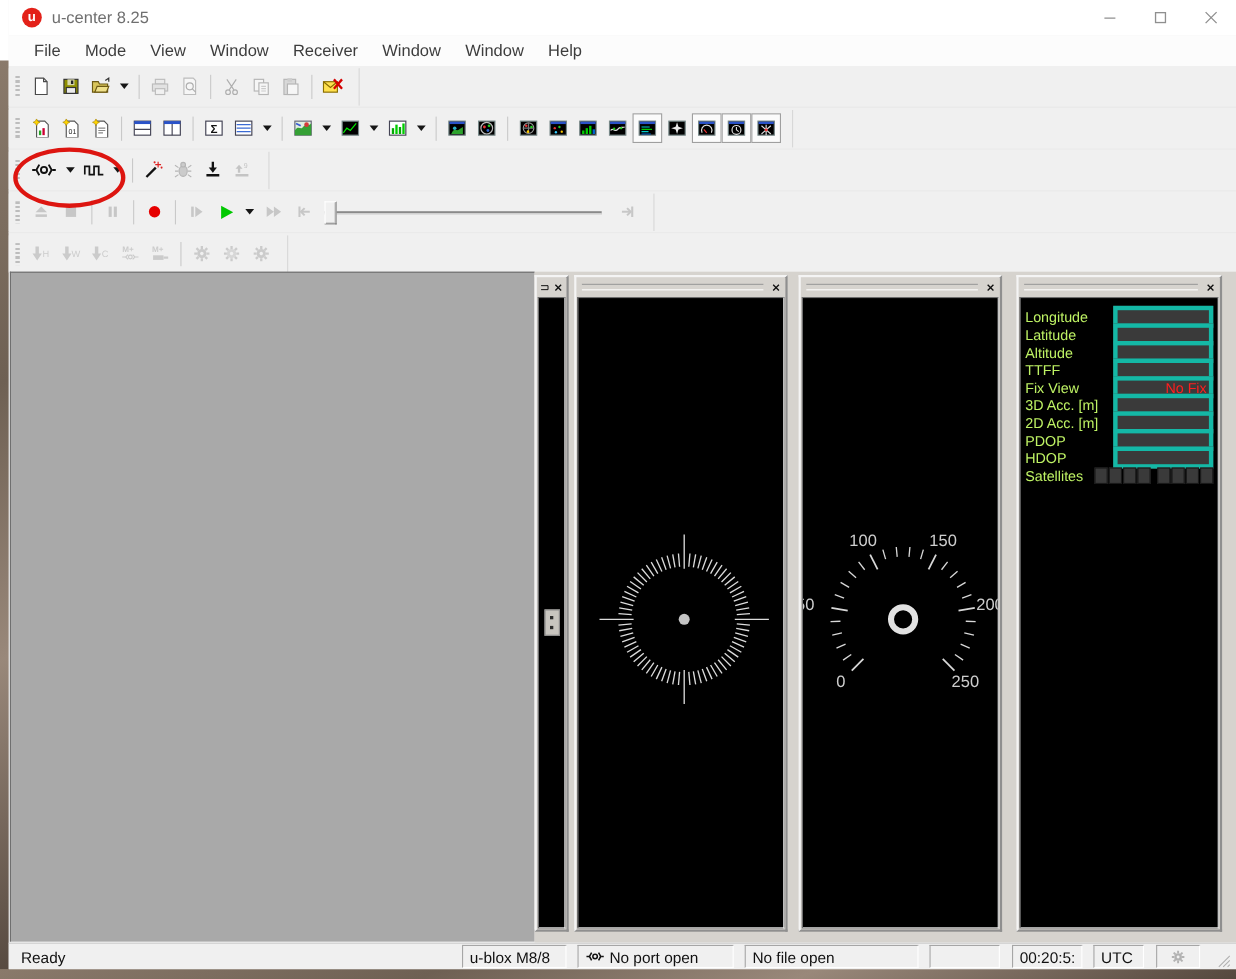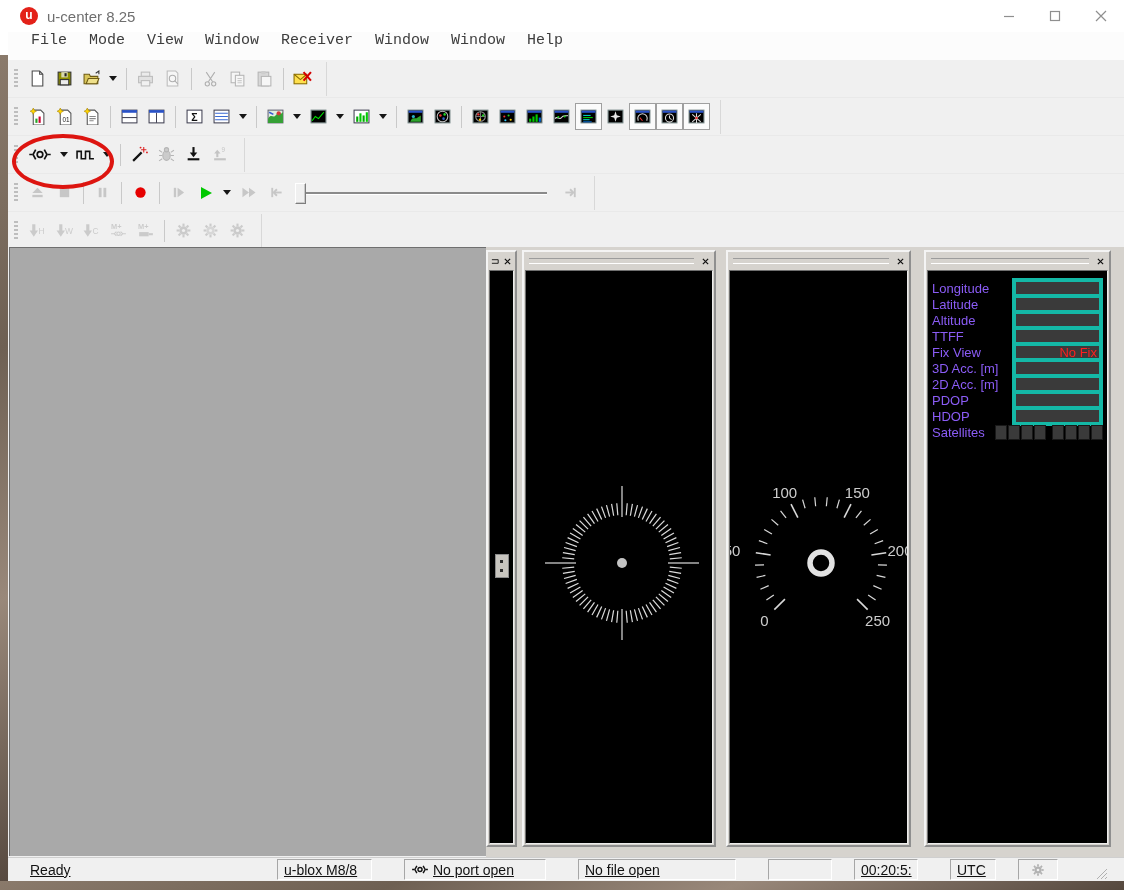--- a/index.html
+++ b/index.html
@@ -13,21 +13,21 @@
   
   .titlebar{height:32px;background:#fff;display:flex;align-items:center;padding-left:12px;}
   .logo{width:18px;height:18px;border-radius:50%;background:#e32119;display:flex;align-items:center;justify-content:center;}
   .logo span{color:#fff;font-weight:bold;font-size:12px;line-height:1;transform:translateY(-1px);}
   .title-text{color:#6f6f6f;font-size:15px;margin-left:9px;}
   .win-controls{margin-left:auto;display:flex;height:100%;}
   .wc{width:46px;height:100%;display:flex;align-items:center;justify-content:center;}
   .wc svg{stroke:#8f8f8f;stroke-width:1.2;fill:none;}
 
   
-  .menubar{height:28px;background:#fcfcfc;display:flex;align-items:flex-start;padding-left:12px;font-family:Liberation Mono, monospace;}
+  .menubar{height:28px;background:#fcfcfc;display:flex;align-items:center;padding-left:12px;}
   .menu-item{padding:0 11px;font-size:15px;color:#3d3d3d;}
 
   
   .toolbar-area{position:relative;height:187px;background:#f0f0f0;}
   .trow{height:37px;display:flex;align-items:center;border-top:1px solid #e9e9e9;}
   .tbar{height:34px;display:flex;align-items:center;background:#f0f0f0;border-right:1px solid #d8d8d8;padding:0 10px 0 3px;}
   .grip{width:4px;height:20px;margin:0 6px 0 3px;
         background:repeating-linear-gradient(to bottom,#bdbdbd 0 2px,transparent 2px 4px);}
   .sep{width:1px;height:22px;background:#c9c9c9;margin:0 5px;}
   .btn{width:27px;height:27px;display:flex;align-items:center;justify-content:center;box-sizing:border-box;}
@@ -61,33 +61,33 @@
   .mini-handle{position:absolute;left:50%;top:283px;transform:translateX(-50%);width:12px;height:22px;
                background:#c8c5bf;border:1px solid #8a8a8a;display:flex;flex-direction:column;
                align-items:center;justify-content:space-evenly;}
   .mini-handle i{width:3px;height:3px;background:#2c2c2c;}
   .gauge-label{position:absolute;transform:translate(-50%,-50%);color:#cdcdcd;font-size:15px;}
   .overlay{position:absolute;left:0;top:0;right:0;bottom:0;}
 
   
   .drows{padding-top:9px;}
   .drow{display:flex;align-items:center;height:16px;padding:0 4px;}
-  .dlabel{width:80px;font-size:13px;color:#8b5cf6;white-space:nowrap;}
+  .dlabel{width:80px;font-size:13px;color:#bef264;white-space:nowrap;}
   .dfield{flex:1;height:12px;background:#3a3a3a;border:4px solid #14b8a6;display:flex;
           align-items:center;justify-content:flex-end;font-size:13px;padding-right:2px;}
   .nofix{color:#ff1f1f;}
   .satboxes{flex:1;display:flex;align-items:center;gap:1px;}
   .satboxes .box{width:10px;height:13px;background:#3a3a3a;border:1px solid #191919;}
   .satboxes .gap{width:4px;}
 
   
   .status{position:absolute;top:857px;left:0;width:1116px;height:24px;background:#f0f0f0;
           border-top:1px solid #cfcfcf;display:flex;align-items:stretch;font-size:14px;color:#111;box-sizing:border-box;}
-  .seg{border:1px solid;border-color:#a6a6a6 #fff #fff #a6a6a6;margin:1px 16px;display:flex;
-       align-items:center;padding:0 6px;white-space:nowrap;box-sizing:border-box;text-decoration:underline;}
+  .seg{border:1px solid;border-color:#a6a6a6 #fff #fff #a6a6a6;margin:1px 5px;display:flex;
+       align-items:center;padding:0 6px;white-space:nowrap;box-sizing:border-box;}
   .seg.flat{border:none;flex:1;}
   svg{display:block;}
 </style>
 </head>
 <body>
 
 <div class="desktop" id="desk-left"></div>
 <div class="desktop" id="desk-bottom"></div>
 
 <div class="window">

